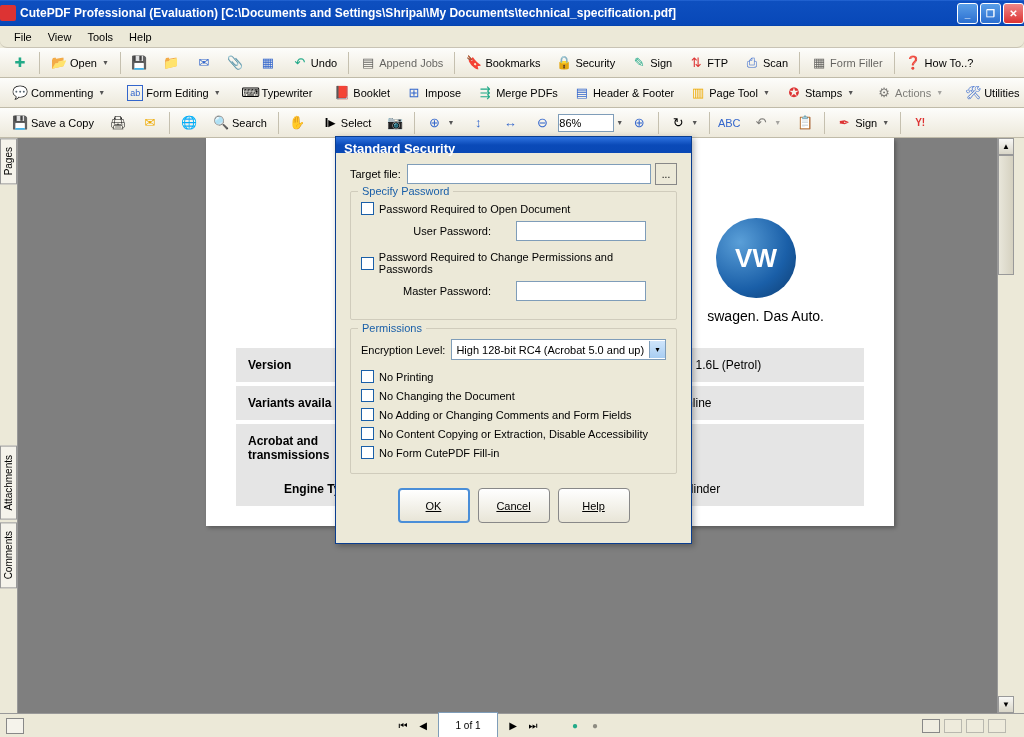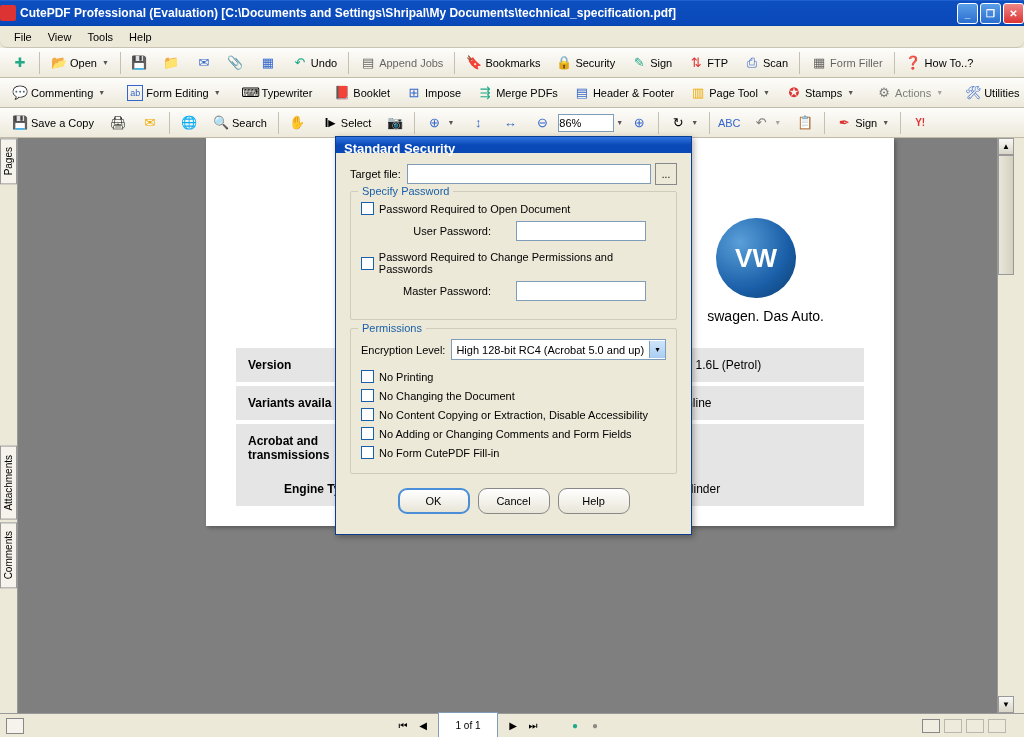--- a/index.html
+++ b/index.html
@@ -71,21 +71,21 @@
 .fieldset .legend { position: absolute; top: -7px; left: 7px; background: #ece9d8; padding: 0 4px; color: #1a5fa8; font-size: 11px; }
 .chk-row { display: flex; align-items: center; margin-bottom: 6px; gap: 5px; }
 .chk { width: 13px; height: 13px; border: 1px solid #1a5fa8; background: white; }
 .pw-row { display: flex; align-items: center; margin: 6px 0 10px 30px; gap: 19px; }
 .pw-label { width: 100px; text-align: right; margin-right: 6px; }
 .pw-input { width: 130px; height: 20px; border: 1px solid #7f9db9; background: white; }
 .enc-row { display: flex; align-items: center; margin-bottom: 10px; }
 .enc-sel { flex: 1; height: 21px; border: 1px solid #7f9db9; background: white; font-size: 11px; padding: 0 4px; display: flex; align-items: center; justify-content: space-between; }
 .enc-sel .arrow-btn { width: 16px; height: 17px; background: linear-gradient(#cfe5fb, #a8cdf2); border-left: 1px solid #7f9db9; display: flex; align-items: center; justify-content: center; font-size: 8px; margin-right: -4px; }
 .dlg-btns { display: flex; justify-content: center; gap: 8px; padding: 6px 0 10px; }
-.dlg-btn { width: 72px; height: 26px; border: 1px solid #888; background: linear-gradient(#fff, #e8e5d7); font-size: 11px; border-radius: 9px; }
+.dlg-btn { width: 72px; height: 35px; border: 1px solid #888; background: linear-gradient(#fff, #e8e5d7); font-size: 11px; border-radius: 4px; text-decoration: underline; }
 .dlg-btn.ok { border: 2px solid #4a8ed8; }
 
 
 .c-green{color:#2a8}.c-yellow{color:#ea0}.c-blue{color:#36c}.c-red{color:#d33}
 </style>
 </head>
 <body>
 
 <div class="titlebar">
   <div class="icon"></div>
@@ -423,25 +423,25 @@
       <div class="chk-row">
           <div class="chk"></div>
           <span>No Printing</span>
         </div>
       <div class="chk-row">
           <div class="chk"></div>
           <span>No Changing the Document</span>
         </div>
       <div class="chk-row">
           <div class="chk"></div>
+          <span>No Adding or Changing Comments and Form Fields</span>
+        </div>
+      <div class="chk-row">
+          <div class="chk"></div>
           <span>No Content Copying or Extraction, Disable Accessibility</span>
-        </div>
-      <div class="chk-row">
-          <div class="chk"></div>
-          <span>No Adding or Changing Comments and Form Fields</span>
         </div>
       <div class="chk-row">
           <div class="chk"></div>
           <span>No Form CutePDF Fill-in</span>
         </div>
     </div>
     <div class="dlg-btns">
       <button class="dlg-btn ok">OK</button>
       <button class="dlg-btn">Cancel</button>
       <button class="dlg-btn">Help</button>

